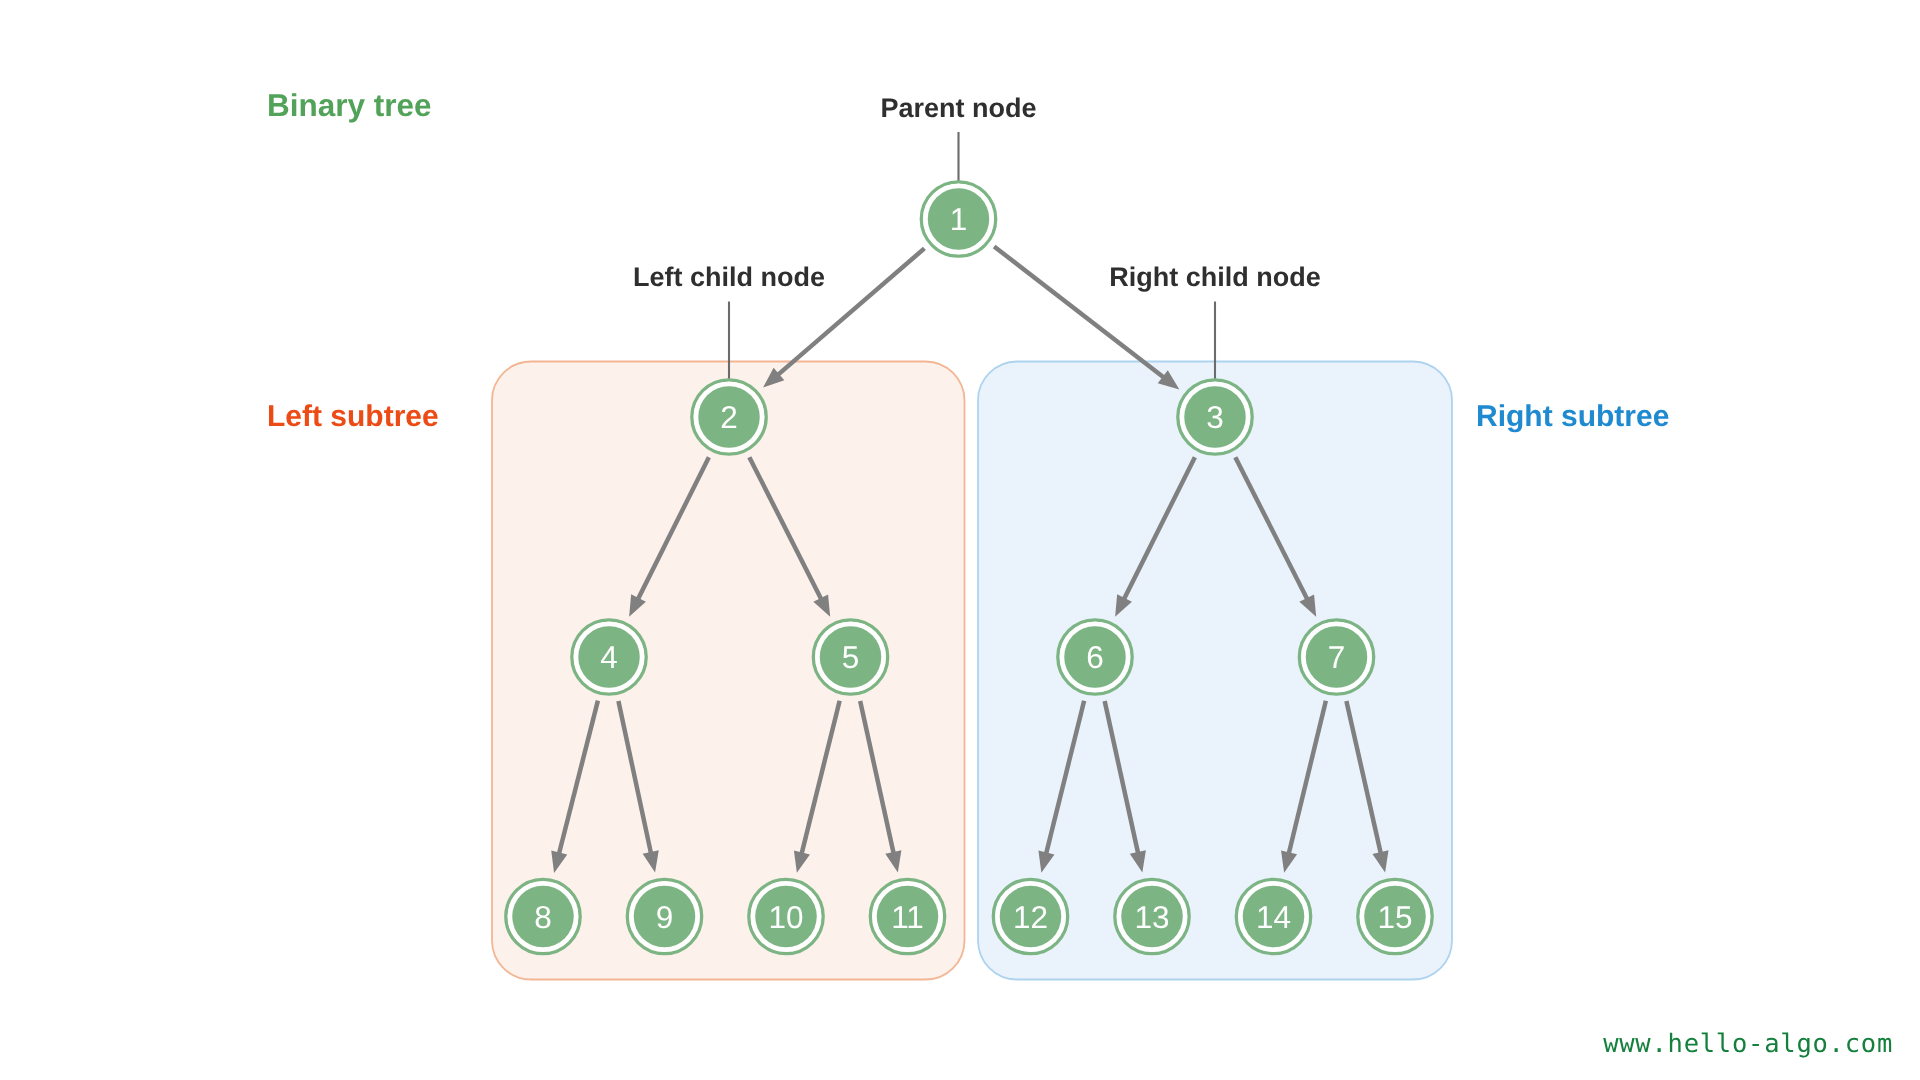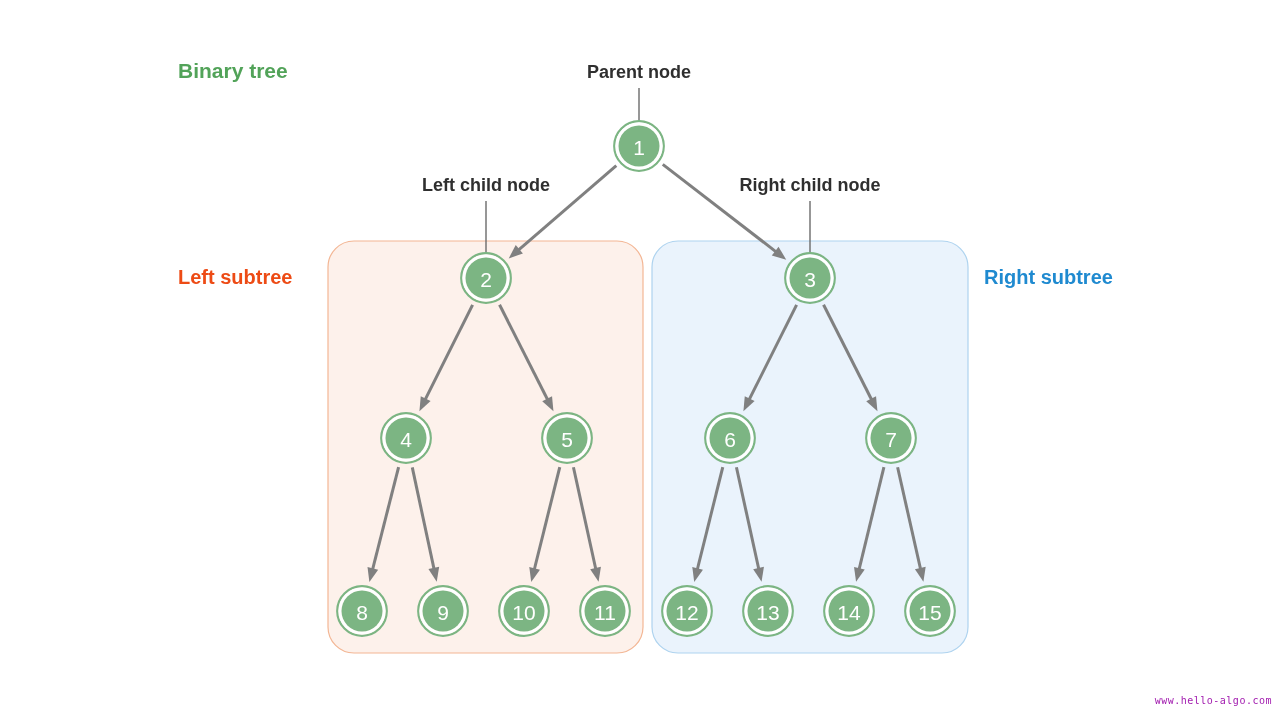--- a/index.html
+++ b/index.html
@@ -24,25 +24,25 @@
   }
   .node-value {
     font-family: "Liberation Sans", sans-serif;
     fill: #ffffff;
     font-size: 21px;
     text-anchor: middle;
     dominant-baseline: central;
   }
   .watermark {
     position: absolute;
-    right: 8px;
+    right: 18px;
     bottom: 14px;
     font-family: "DejaVu Sans Mono", monospace;
-    font-size: 10px;
-    color: #a21caf;
+    font-size: 17px;
+    color: #15803d;
     letter-spacing: 0.5px;
     white-space: nowrap;
   }
 </style>
 </head>
 <body>
 
 <div id="canvas">
 
   <svg id="diagram-svg" viewBox="0 0 1280 720">

